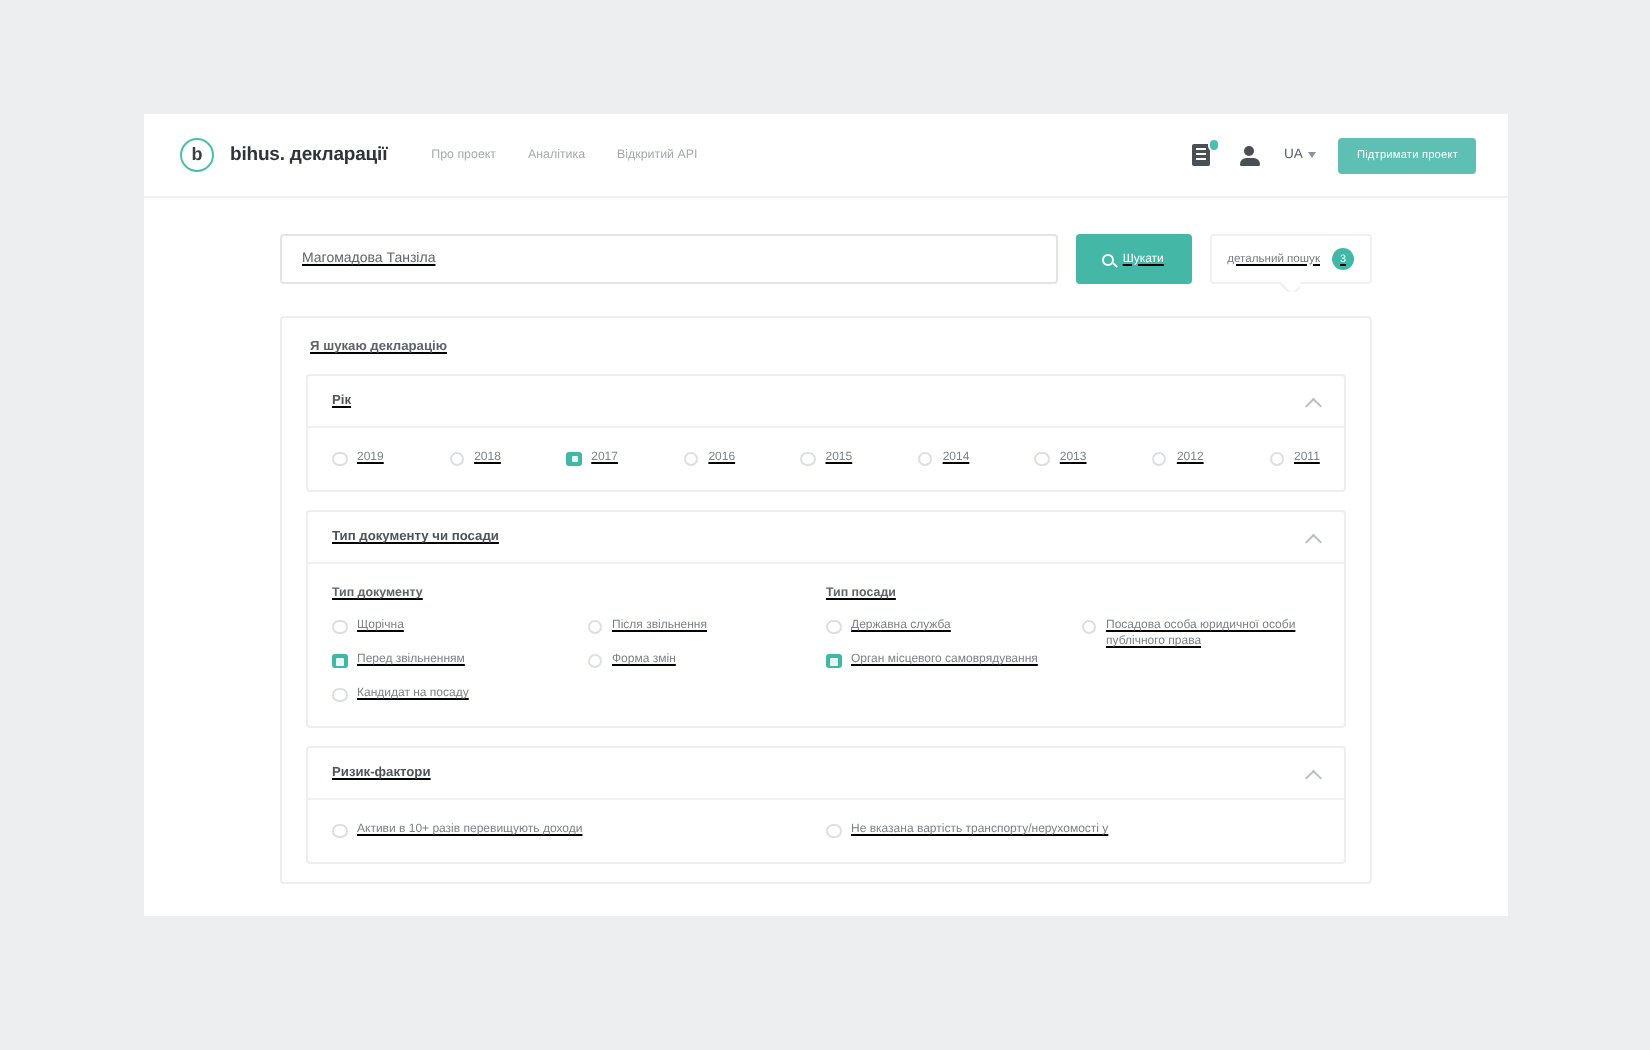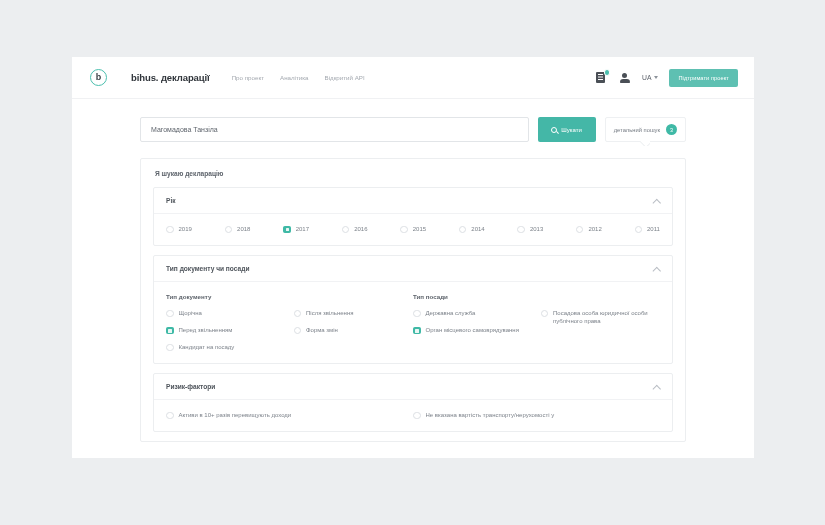--- a/index.html
+++ b/index.html
@@ -32,21 +32,21 @@
   .logo-mark {
     width: 17px; height: 17px;
     border-radius: 50%;
     border: 1.4px solid #4bbfae;
     display: flex; align-items: center; justify-content: center;
     font-size: 9px; font-weight: bold; color: #3a3f45;
     line-height: 1;
   }
   .logo-text {
     font-size: 9.5px; font-weight: bold; color: #2f343a;
-    letter-spacing: -0.1px; white-space: nowrap; margin-left: 16px;
+    letter-spacing: -0.1px; white-space: nowrap;
   }
   .nav { display: flex; align-items: center; gap: 16px; margin-left: 22px; }
   .nav-link { font-size: 6.2px; color: #a4a9b0; white-space: nowrap; }
 
   .header-right { margin-left: auto; display: flex; align-items: center; gap: 11px; }
   .icon-btn { position: relative; width: 13px; height: 13px; display: flex; align-items: center; justify-content: center; }
   .doc-icon { width: 9px; height: 11px; background: #4a4f56; border-radius: 1px; position: relative; }
   .doc-icon::after {
     content: ""; position: absolute; left: 1.5px; top: 2px;
     width: 5px; height: 1px; background: #fff;
@@ -69,21 +69,21 @@
   .lang-sel { display: flex; align-items: center; gap: 3px; font-size: 6.8px; color: #5b6069; }
   .caret-down { width: 0; height: 0; border-left: 2.6px solid transparent; border-right: 2.6px solid transparent; border-top: 3px solid #8d939b; }
   .cta-btn {
     background: #5ec0b2; color: #ffffff;
     font-size: 5.6px; border-radius: 2px;
     padding: 6px 9px; white-space: nowrap; border: none;
     letter-spacing: 0.1px;
   }
 
   
-  .content { padding: 18px 68px 0 68px; }
+  .content { padding: 18px 68px 0 68px; text-decoration: underline; }
   .search-row { display: flex; align-items: flex-start; gap: 9px; position: relative; }
   .search-input {
     flex: 1 1 auto; height: 25px;
     border: 1px solid #e2e5e8; border-radius: 2px;
     background: #fff; padding: 0 10px;
     font-size: 7px; color: #5e646c;
     font-family: "Liberation Sans", sans-serif;
     outline: none;
   }
   .search-input::placeholder { color: #b6bbc1; }

